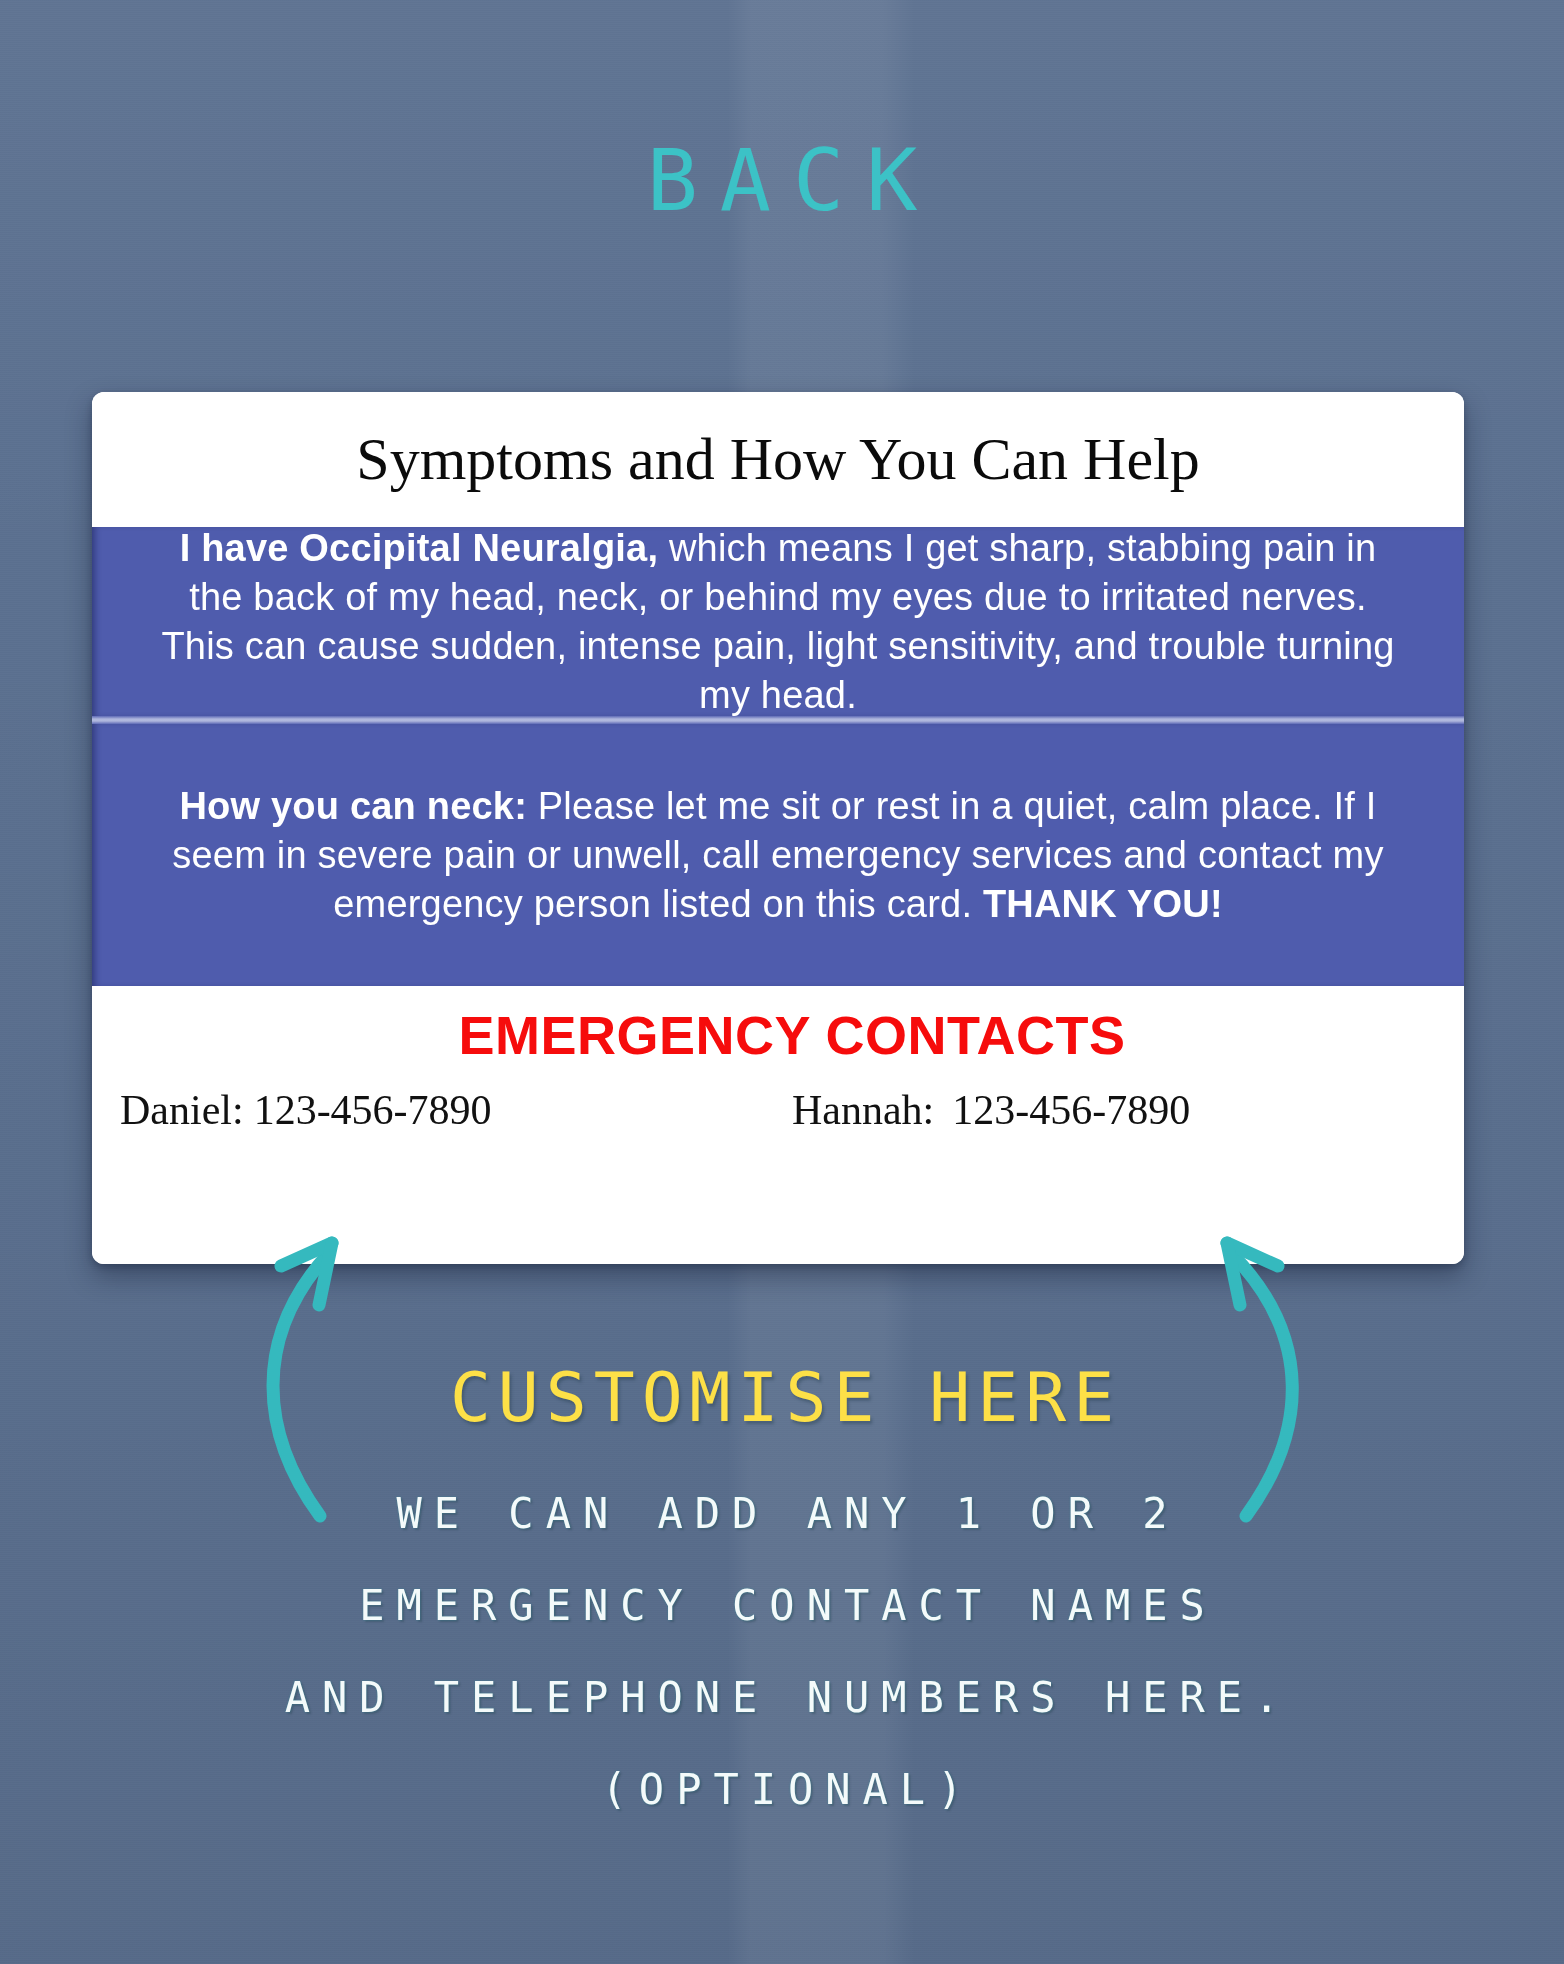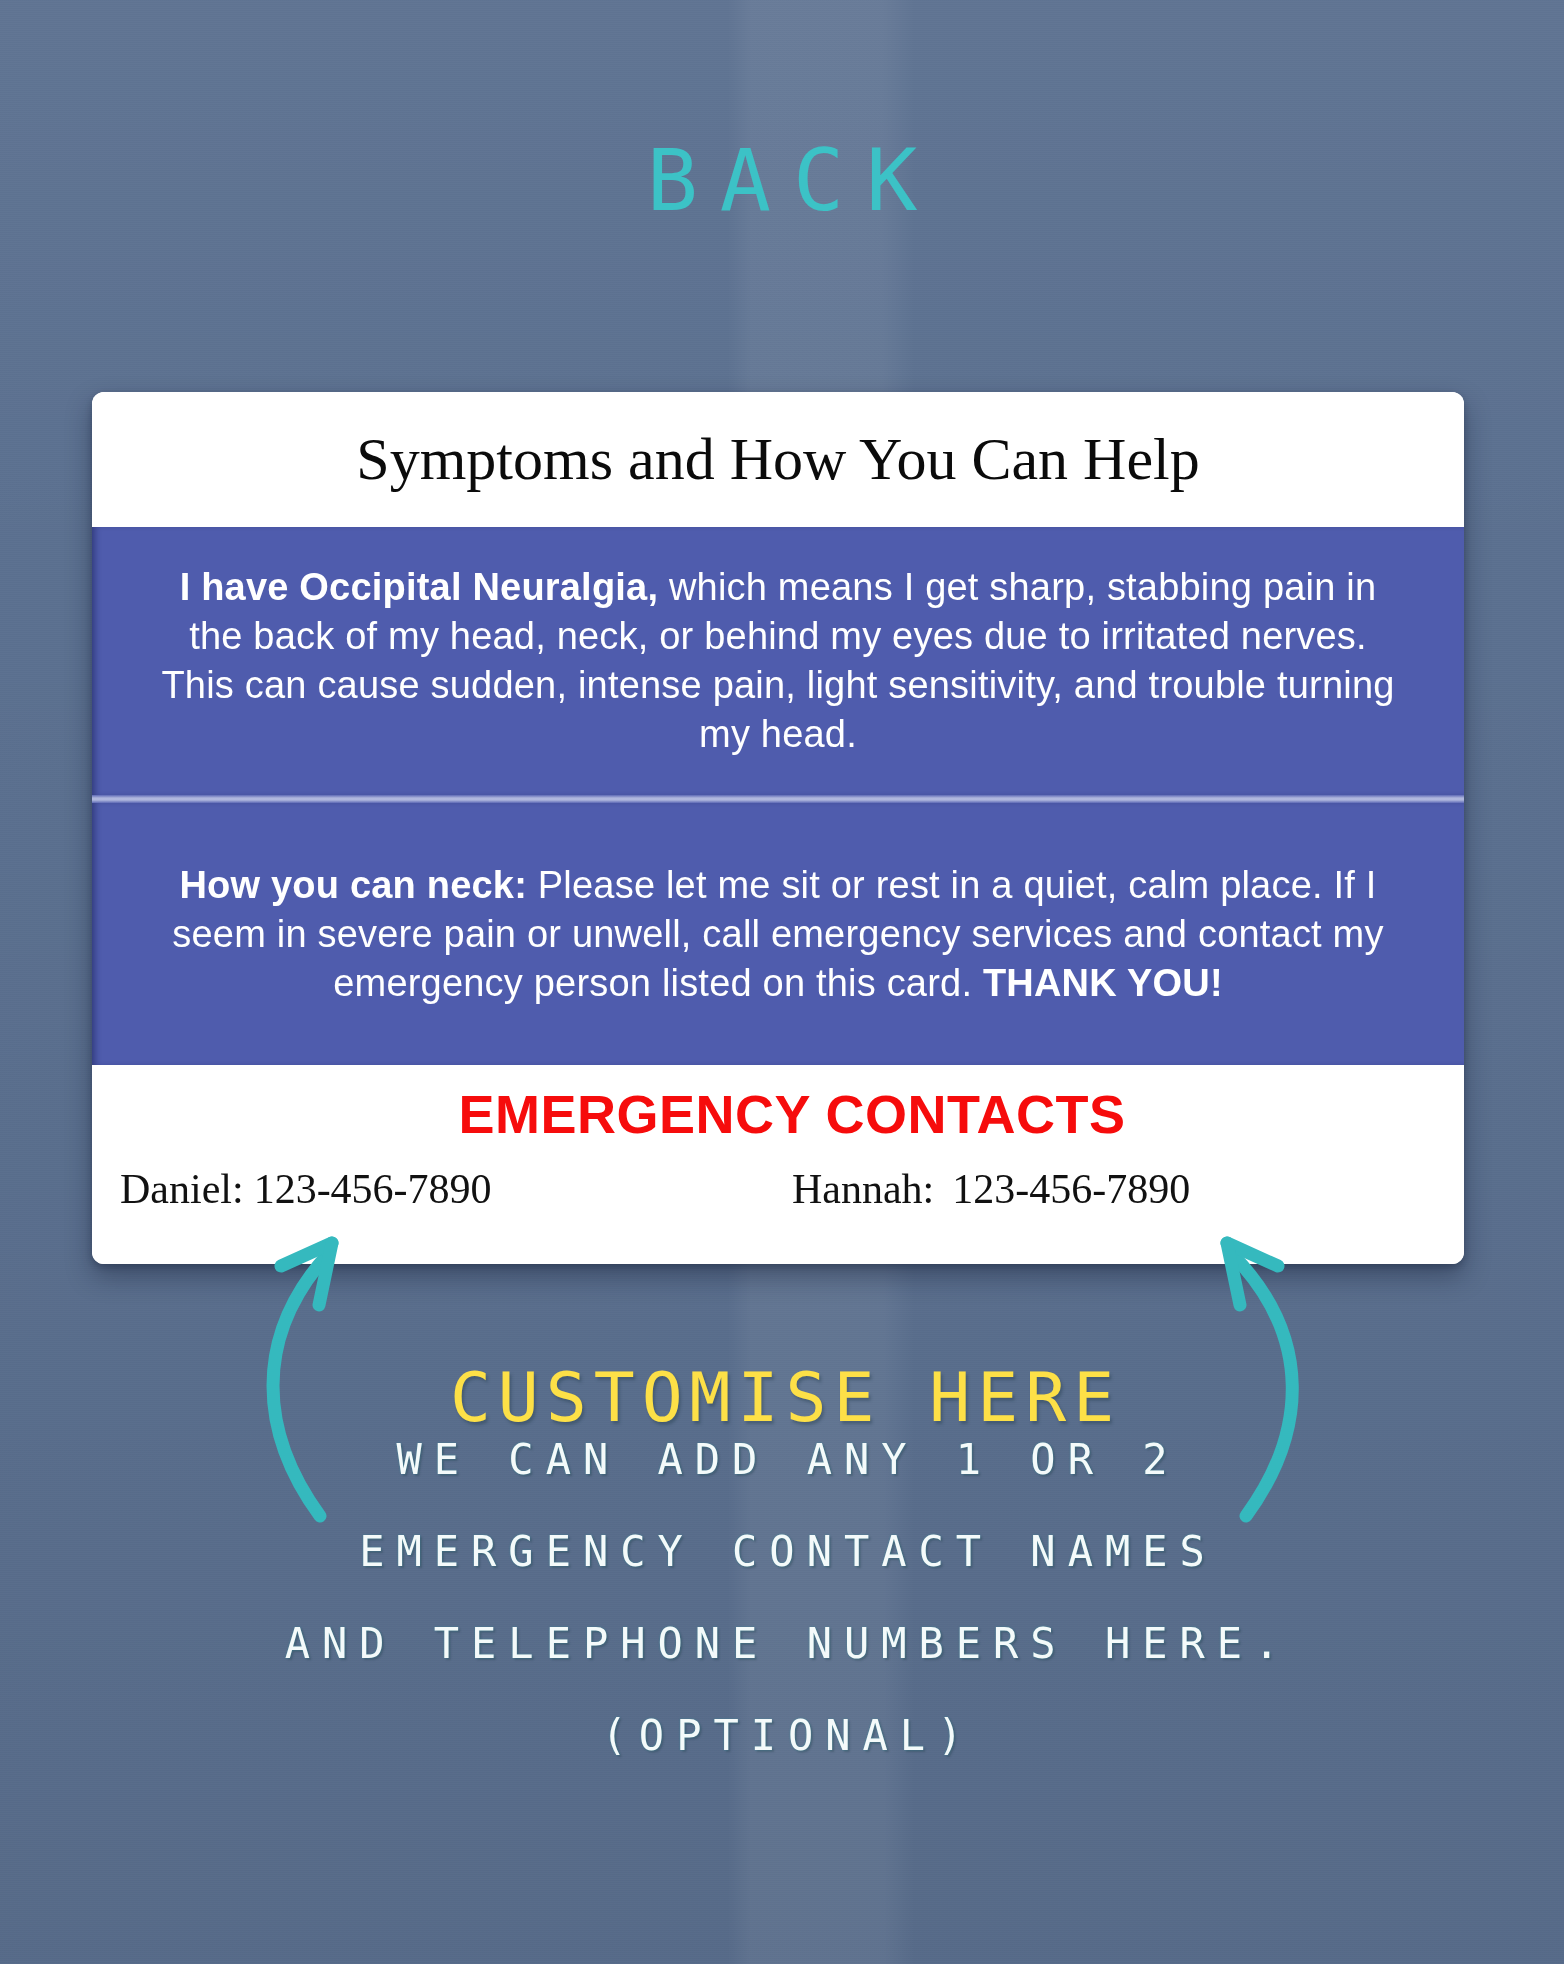--- a/index.html
+++ b/index.html
@@ -38,21 +38,21 @@
     font-family:"Liberation Serif", serif;
     font-size:60px;color:#0b0b0b;font-weight:400;
     letter-spacing:0px;white-space:nowrap;
   }
   .blue-band{
     background:#4f5cad;color:#ffffff;
     display:flex;align-items:center;justify-content:center;
     padding:0 64px;text-align:center;
     box-shadow:inset 6px 0 6px -3px rgba(15,20,70,0.45);
   }
-  .blue-band.first{height:268px;justify-content:flex-end;}
+  .blue-band.first{height:189px;justify-content:flex-end;}
   .blue-band.second{height:262px;}
   .blue-text{
     font-size:38px;line-height:49px;letter-spacing:0.2px;
     font-weight:400;
   }
   .blue-text b{font-weight:700;}
   .band-divider{
     height:8px;
     background:linear-gradient(180deg,#5e6ab6 0%, #a9b1da 35%, #b4bce0 50%, #a9b1da 65%, #5e6ab6 100%);
   }
@@ -83,21 +83,21 @@
   
   .customise{
     position:absolute;top:1360px;left:0;width:100%;
     text-align:center;
     font-family:"DejaVu Sans Mono", monospace;
     font-size:68px;line-height:76px;letter-spacing:7px;text-indent:7px;
     color:#fde047;font-weight:400;
     text-shadow:2px 3px 3px rgba(30,55,70,0.35);
   }
   .annotation-lines{
-    position:absolute;top:1414px;left:0;width:100%;
+    position:absolute;top:1468px;left:0;width:100%;
     text-align:center;
     font-family:"DejaVu Sans Mono", monospace;
     font-size:42px;letter-spacing:12px;text-indent:12px;
     color:#f4fafa;font-weight:400;
   }
   .annotation-line{
     line-height:92px;height:92px;white-space:nowrap;
     text-shadow:0 0 2px rgba(42,157,163,0.55), 2px 2px 2px rgba(30,60,70,0.30);
   }
 </style>

